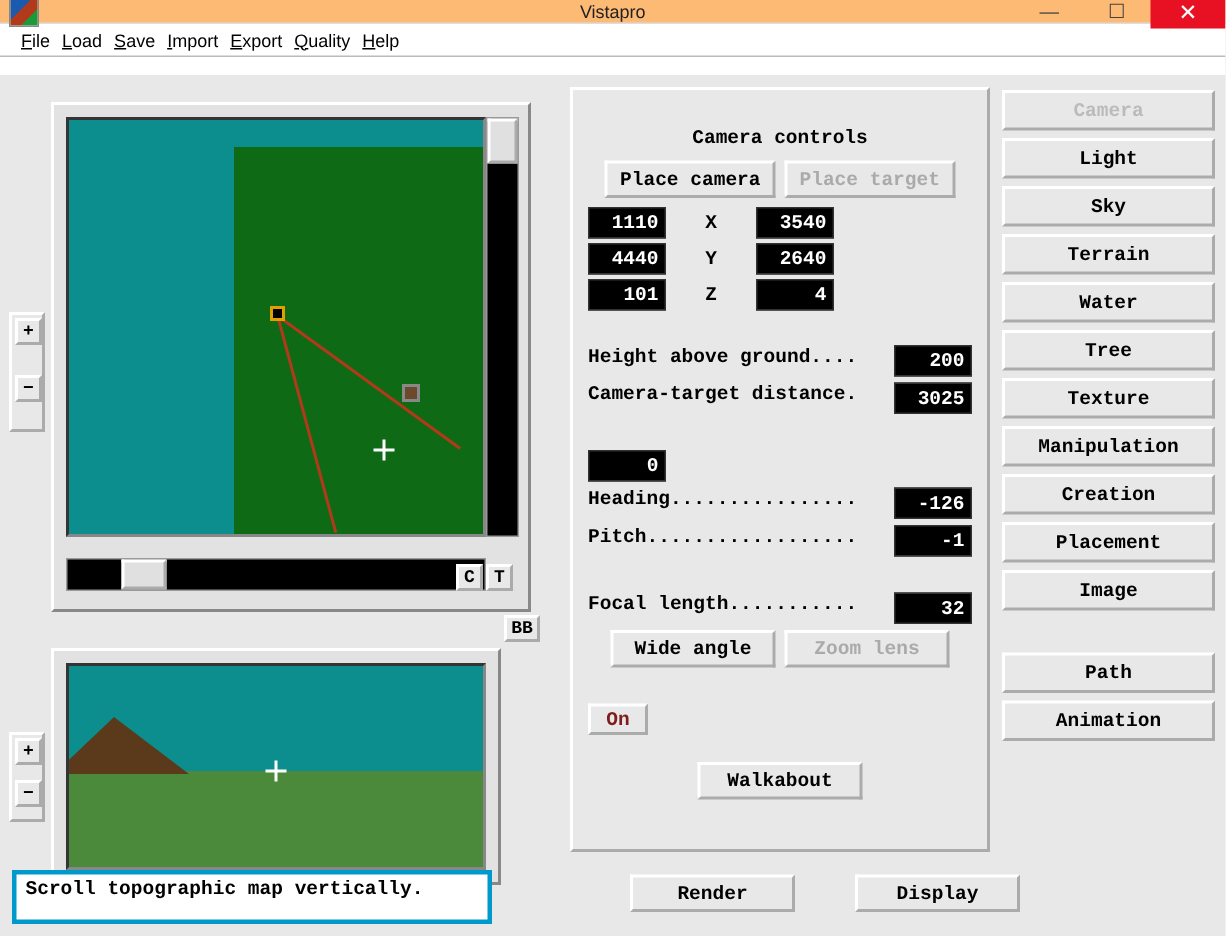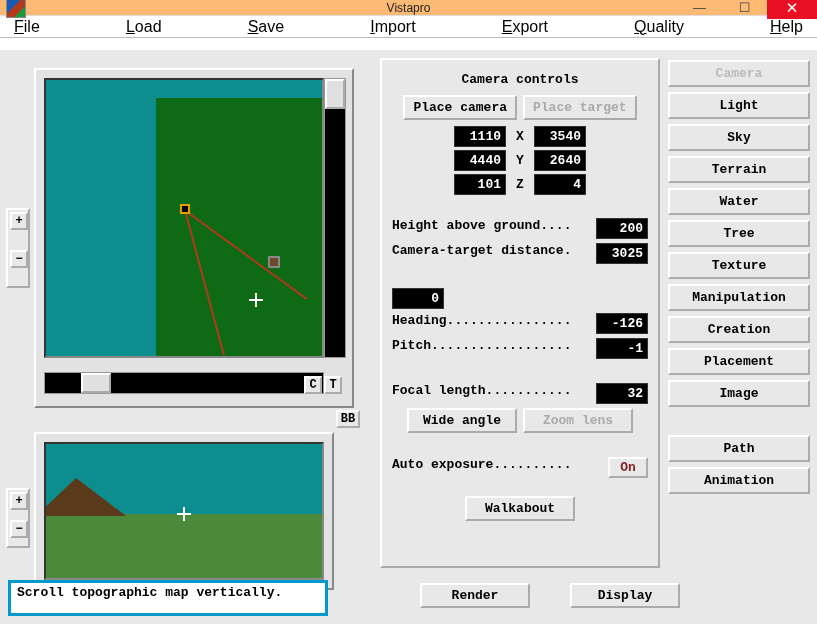--- a/index.html
+++ b/index.html
@@ -43,25 +43,24 @@
     font-family: Arial, sans-serif;
     font-size: 13px;
     color:#444;
   }
   .winbtn.close { background:#e81123; color:#fff; width:50px; height:22px; font-size:15px; }
   .menubar {
     height: 22px;
     padding: 0 10px;
     display:flex;
     align-items:center;
-    gap: 17px;
+    gap: 0;
     font-family: "Segoe UI", Arial, sans-serif;
-    font-size: 16px;
+    font-size: 12px;
     border-bottom:1px solid #bbb;
-    justify-content:space-between;
   }
   .menuitem { padding: 0 4px; }
   .menuitem u { text-decoration: underline; }
   .client {
     position:absolute;
     top:50px; left:0; right:0; bottom:0;
     background:#e8e8e8;
   }
   
   .topo-frame {
@@ -181,21 +180,21 @@
     padding:2px 6px;
     font-weight:bold;
   }
   
   .panel {
     position:absolute;
     left:380px; top:8px;
     width:280px; height:510px;
     background:#e8e8e8;
     border:2px outset #fff;
-    padding:8px 10px;
+    padding:20px 10px;
   }
   .panel-title {
     text-align:center; font-weight:bold; padding:4px 0 8px;
   }
   .btn {
     display:inline-block;
     background:#e8e8e8;
     border:2px outset #fff;
     padding:3px 8px;
     font-family:"Courier New", monospace;
@@ -206,21 +205,21 @@
   .btn.disabled { color:#aaa; }
   .numfield {
     display:inline-block;
     background:#000; color:#fff;
     font-weight:bold;
     padding:2px 4px;
     text-align:right;
     width:52px;
     border:1px solid #333;
   }
-  .coord-row { display:flex; align-items:center; gap:6px; margin:3px 0; justify-content:center;}
+  .coord-row { display:flex; align-items:center; gap:22px; margin:3px 0; justify-content:flex-start;}
   .coord-lbl { width:16px; text-align:center; font-weight:bold;}
   .kv { display:flex; justify-content:space-between; margin:4px 0; font-weight:bold;}
   .kv .numfield { width:52px; }
   .small-on {
     display:inline-block; width:40px; text-align:center;
     background:#e8e8e8; border:2px outset #fff;
     color:#7f1d1d; font-weight:bold; padding:1px 0;
   }
   .sidebtns {
     position:absolute;
@@ -365,21 +364,20 @@
     <div class="kv">
         <span>Focal length...........</span>
         <span class="numfield">32</span>
       </div>
     <div style="display:flex;gap:6px;justify-content:center;margin:2px 0">
       <span class="btn" style="min-width:110px">Wide angle</span>
       <span class="btn disabled" style="min-width:110px">Zoom lens</span>
     </div>
     <div style="height:18px"></div>
     <div class="kv">
-        <span>Auto exposure..........</span>
         <span class="small-on">On</span>
       </div>
     <div style="height:14px"></div>
     <div style="text-align:center"><span class="btn">Walkabout</span></div>
   </div>
 
   <div class="sidebtns">
     <div class="sidebtn disabled">Camera</div>
     <div class="sidebtn">Light</div>
     <div class="sidebtn">Sky</div>

